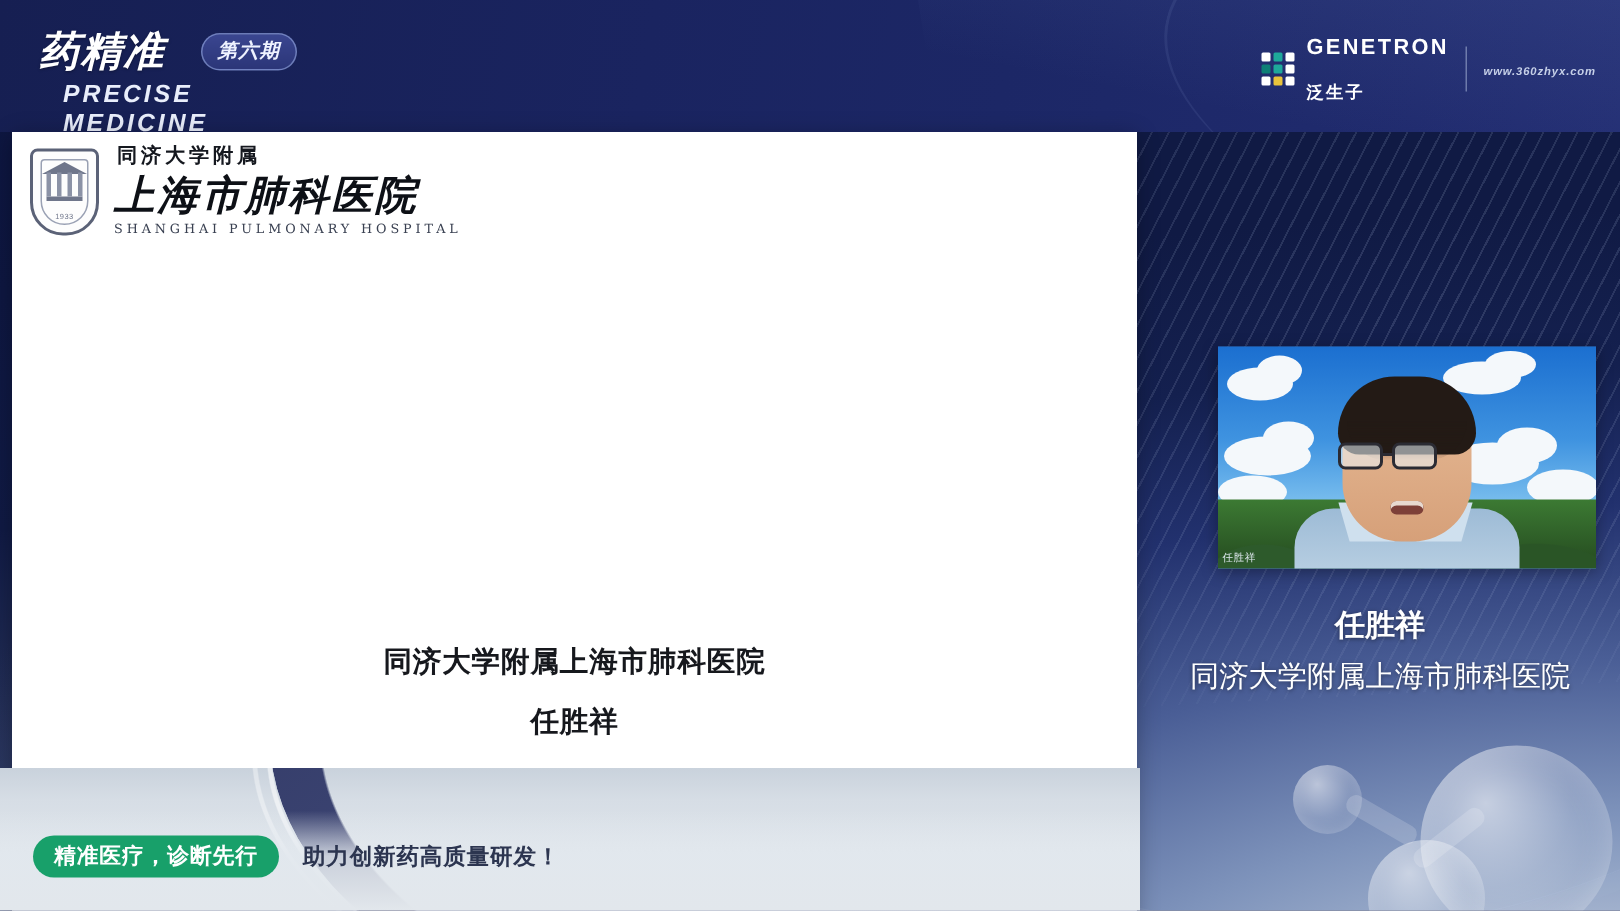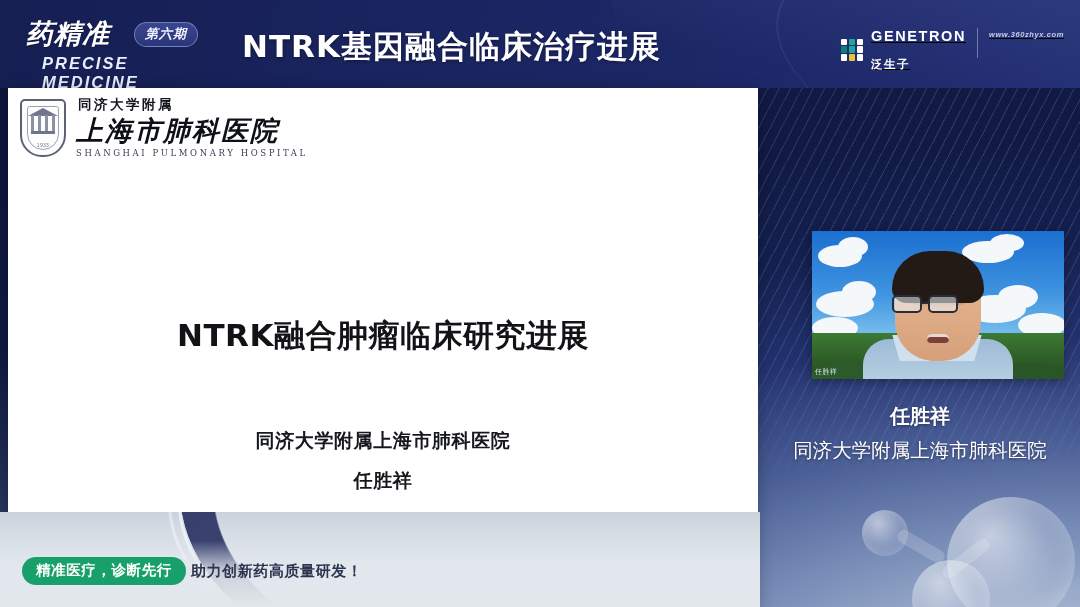--- a/index.html
+++ b/index.html
@@ -117,21 +117,21 @@
     position:absolute; left:242px; top:26px; width:520px;
     font-family:"DejaVu Sans","Liberation Sans",sans-serif;
     font-size:31px; font-weight:700; color:#ffffff;
     letter-spacing:1px; white-space:nowrap;
     text-shadow:0 1px 3px rgba(0,0,0,.4);
   }
 
   
   .hdr-logos{
     position:absolute; right:16px; top:28px; height:36px;
-    display:flex; align-items:flex-start; gap:11px;text-decoration:underline;
+    display:flex; align-items:center; gap:11px;
   }
   .genetron{ display:flex; align-items:center; gap:8px; }
   .gen-mark{
     width:22px; height:22px;
     display:grid; grid-template-columns:repeat(3,1fr); grid-template-rows:repeat(3,1fr);
     gap:1.5px;
   }
   .gen-mark i{ display:block; background:#ffffff; border-radius:1px; }
   .gen-mark i.t{ background:#1ea89a; }
   .gen-mark i.y{ background:#e8c33c; }
@@ -327,21 +327,21 @@
     border-bottom:26px solid rgba(255,255,255,.0);
     background:repeating-radial-gradient(closest-side, rgba(255,255,255,0) 0 93.0%, rgba(255,255,255,.55) 93.2% 93.7%, rgba(255,255,255,0) 93.9% 95.2%, rgba(255,255,255,.40) 95.4% 95.9%, rgba(255,255,255,0) 96.1% 100%);
   }
   .footer .shade{
     position:absolute; inset:0;
     background:linear-gradient(180deg, rgba(255,255,255,0) 30%, rgba(226,232,238,.85) 62%, #e2e7ec 100%);
     pointer-events:none;
   }
   .slogan{
     position:absolute; left:22px; bottom:22px;
-    display:flex; align-items:center; gap:5px; z-index:4;
+    display:flex; align-items:center; gap:16px; z-index:4;
   }
   .slogan-pill{
     background:#18a06a; color:#fff; border-radius:15px;
     padding:4px 14px 5px;
     font-family:"DejaVu Sans","Liberation Sans",sans-serif;
     font-size:14.5px; font-weight:700; letter-spacing:.6px; white-space:nowrap;
   }
   .slogan-rest{
     font-family:"DejaVu Sans","Liberation Sans",sans-serif;
     font-size:15px; font-weight:700; color:#2c3550; letter-spacing:.6px; white-space:nowrap;
@@ -368,21 +368,20 @@
     <div class="hdr-arc"></div>
 
     <div class="brand">
       <div class="brand-row">
         <span class="brand-cn">药精准</span>
         <span class="brand-badge">第六期</span>
       </div>
       <div class="brand-en">PRECISE MEDICINE</div>
     </div>
 
-    <div class="hdr-title">NTRK基因融合临床治疗进展</div>
 
     <div class="hdr-logos">
       <div class="genetron">
         <span class="gen-mark">
           <i></i>
             <i class="t"></i>
             <i></i>
           <i class="d"></i>
             <i class="t"></i>
             <i></i>
@@ -409,21 +408,20 @@
         <span class="bldg"></span>
         <span class="yr">1933</span>
       </span>
       <span class="hosp-text">
         <span class="hosp-sup" style="display:block">同济大学附属</span>
         <span class="hosp-main" style="display:block">上海市肺科医院</span>
         <span class="hosp-en" style="display:block">SHANGHAI PULMONARY HOSPITAL</span>
       </span>
     </div>
 
-    <div class="slide-title">NTRK融合肿瘤临床研究进展</div>
     <div class="slide-sub1">同济大学附属上海市肺科医院</div>
     <div class="slide-sub2">任胜祥</div>
     <div class="slide-pageno">1</div>
   </div>
 
   <div class="cam">
     <div class="sky"></div>
     <span class="cloud" style="left:6px;top:14px;width:44px;height:22px;"></span>
     <span class="cloud" style="left:26px;top:6px;width:30px;height:20px;"></span>
     <span class="cloud" style="left:150px;top:10px;width:52px;height:22px;"></span>

